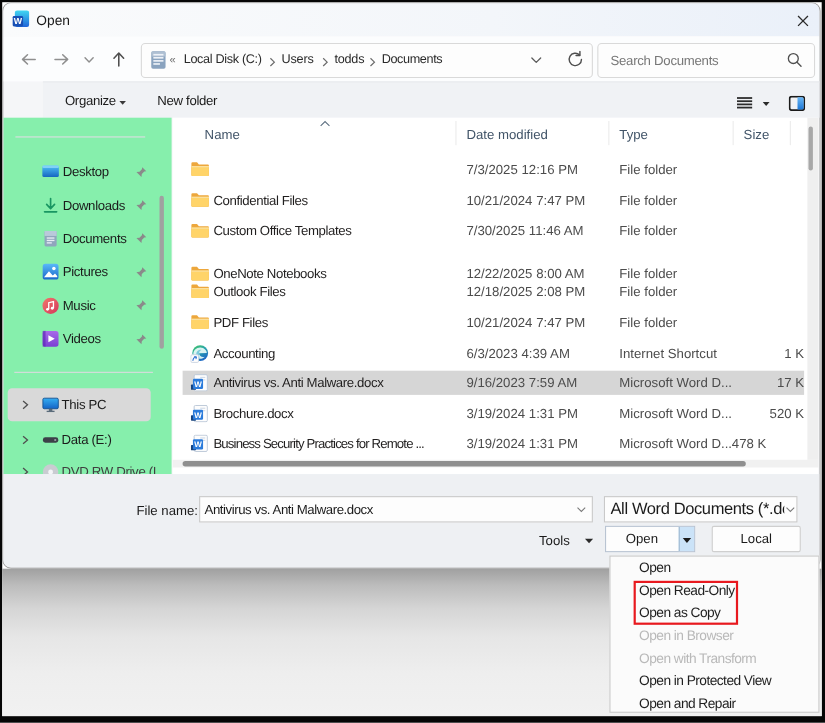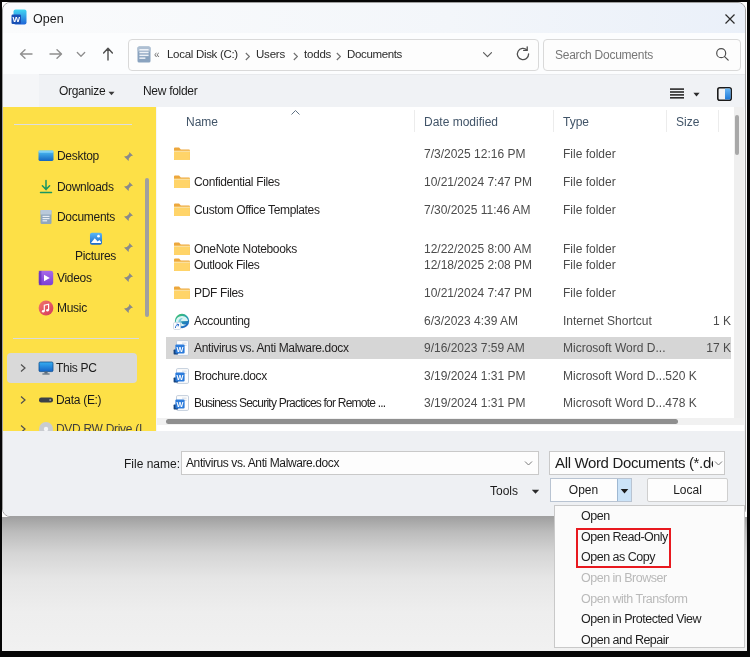--- a/index.html
+++ b/index.html
@@ -7,21 +7,21 @@
 body { background:#060606; font-family:"Liberation Sans",sans-serif; position:relative; overflow:hidden; }
 .abs { position:absolute; }
 #page { left:2px; top:2px; width:745px; height:649px; background:#fff; }
 #lower { left:0; top:515px; width:745px; height:134px;
   background:linear-gradient(180deg,#a0a0a0 0px,#bcbcbc 15px,#d5d5d5 36px,#e6e6e6 62px,#eeeeee 95px,#f1f1f1 134px); }
 #dialog { left:2px; top:2px; width:744px; height:515px; border:1px solid #a0a0a0; border-radius:8px;
   background:#f5f6f8; overflow:hidden; }
 #titlebar { left:0; top:0; width:742px; height:30px; background:linear-gradient(90deg,#fafbfc 0%,#f3f6fa 60%,#eaf0f9 100%); }
 #navrow { left:0; top:30px; width:742px; height:41px; background:#fcfdfe; }
 #toolrow { left:0; top:71px; width:742px; height:33px; background:#f0f2f5; border-top:1px solid #e8eaed;margin-left:36px; }
-#sidebar { left:0; top:104px; width:153px; height:324px; background:#fde047; overflow:hidden; }
+#sidebar { left:0; top:104px; width:153px; height:324px; background:#86efac; overflow:hidden; }
 #listpanel { left:154px; top:104px; width:587px; height:324px; background:#ffffff; }
 #bottombar { left:0; top:428px; width:742px; height:85px; background:#eef0f3; }
 .sideitem { height:30px; display:flex; align-items:center; font-size:12px; letter-spacing:-0.3px; color:#1b1b1b; }
 .row { position:absolute; height:28px; display:flex; align-items:center; font-size:12px; color:#211f1f; }
 .hdr { color:#415468; font-size:12px; }
 .menuitem { height:20.7px; line-height:20.7px; padding-left:26px; font-size:12.5px; letter-spacing:-0.5px; color:#1f1f1f; }
 .dis { color:#b9b9b9; }
 svg { display:block; }
 </style>
 </head>
@@ -195,62 +195,62 @@
       <div class="sideitem" style="height:30.4px;gap:3px;">
         <svg width="16" height="16" viewBox="0 0 16 16">
             <rect x="2.5" y="1" width="11" height="14" rx="1.2" fill="#90a6bd"></rect>
             <rect x="2.5" y="1" width="11" height="4.5" fill="#b9c9da"></rect>
             <rect x="4.5" y="6.8" width="7" height="1.2" fill="#e9eef5"></rect>
             <rect x="4.5" y="9" width="7" height="1.2" fill="#e9eef5"></rect>
             <rect x="4.5" y="11.2" width="4.6" height="1.2" fill="#e9eef5"></rect>
           </svg>
         <span>Documents</span>
       </div>
-      <div class="sideitem" style="height:30.4px;gap:3px;flex-direction:column;">
+      <div class="sideitem" style="height:30.4px;gap:3px;">
         <svg width="16" height="16" viewBox="0 0 16 16">
             <defs>
               <linearGradient id="pc2" x1="0" y1="0" x2="0" y2="1">
                 <stop offset="0" stop-color="#59b9f9"></stop>
                 <stop offset="1" stop-color="#1a66c9"></stop>
               </linearGradient>
             </defs>
             <rect x="0.8" y="0.8" width="14.4" height="14.4" rx="2.4" fill="url(#pc2)"></rect>
             <circle cx="11" cy="5" r="1.6" fill="#fff"></circle>
             <path d="M2 13 L6.5 7.5 L10 11.5 L12 9.6 L14 12 V13 Z" fill="#fff"></path>
           </svg>
         <span>Pictures</span>
-      </div>
-      <div class="sideitem" style="height:30.4px;gap:3px;">
-        <svg width="16" height="16" viewBox="0 0 16 16">
-            <defs>
-              <linearGradient id="vd" x1="0" y1="0" x2="0" y2="1">
-                <stop offset="0" stop-color="#a86ae8"></stop>
-                <stop offset="1" stop-color="#7b3fd4"></stop>
-              </linearGradient>
-            </defs>
-            <rect x="0.8" y="0.8" width="14.4" height="14.4" rx="2.4" fill="url(#vd)"></rect>
-            <rect x="0.8" y="0.8" width="2.6" height="14.4" fill="#5f2bb8" opacity="0.7"></rect>
-            <path d="M6 4.8 L11.8 8 L6 11.2 Z" fill="#fff"></path>
-          </svg>
-        <span>Videos</span>
       </div>
       <div class="sideitem" style="height:30.4px;gap:3px;">
         <svg width="16" height="16" viewBox="0 0 16 16">
             <defs>
               <linearGradient id="mu" x1="0" y1="0" x2="1" y2="1">
                 <stop offset="0" stop-color="#f3776b"></stop>
                 <stop offset="1" stop-color="#d3375c"></stop>
               </linearGradient>
             </defs>
             <circle cx="8" cy="8" r="7.4" fill="url(#mu)"></circle>
             <path d="M6.3 11.2 V5.2 L10.6 4.2 V10.2" stroke="#fff" stroke-width="1.2" fill="none"></path>
             <circle cx="5.2" cy="11.2" r="1.3" fill="#fff"></circle>
             <circle cx="9.5" cy="10.2" r="1.3" fill="#fff"></circle>
           </svg>
         <span>Music</span>
+      </div>
+      <div class="sideitem" style="height:30.4px;gap:3px;">
+        <svg width="16" height="16" viewBox="0 0 16 16">
+            <defs>
+              <linearGradient id="vd" x1="0" y1="0" x2="0" y2="1">
+                <stop offset="0" stop-color="#a86ae8"></stop>
+                <stop offset="1" stop-color="#7b3fd4"></stop>
+              </linearGradient>
+            </defs>
+            <rect x="0.8" y="0.8" width="14.4" height="14.4" rx="2.4" fill="url(#vd)"></rect>
+            <rect x="0.8" y="0.8" width="2.6" height="14.4" fill="#5f2bb8" opacity="0.7"></rect>
+            <path d="M6 4.8 L11.8 8 L6 11.2 Z" fill="#fff"></path>
+          </svg>
+        <span>Videos</span>
       </div>
     </div>
     <div class="abs" style="left:120px;top:34px;">
       <div style="height:30.4px;display:flex;align-items:center;">
           <svg width="11" height="11" viewBox="0 0 13 13">
             <path d="M7.5 1.2 L11.8 5.5 L9.6 5.9 L7 8.5 L6.6 11.8 L1.2 6.4 L4.5 6 L7.1 3.4 Z" fill="#8a8a8a"></path>
           </svg>
         </div>
       <div style="height:30.4px;display:flex;align-items:center;">
           <svg width="11" height="11" viewBox="0 0 13 13">
@@ -456,21 +456,21 @@
             <rect x="9" y="2.6" width="4.6" height="1.1" fill="#d4dde8"></rect>
             <rect x="9" y="4.8" width="4.6" height="1.1" fill="#d4dde8"></rect>
             <rect x="0.6" y="9.6" width="4.6" height="4.8" rx="0.6" fill="#16437e"></rect>
             <rect x="2.4" y="4.4" width="9.2" height="9.2" rx="1.1" fill="#2b7bdb"></rect>
             <text x="7" y="11.6" font-size="7.3" font-weight="bold" fill="#fff" text-anchor="middle" font-family="Liberation Sans">W</text>
           </svg>
         </div>
       <div style="position:absolute;left:37px;width:225px;white-space:nowrap;overflow:hidden;letter-spacing:-0.35px;">Brochure.docx</div>
       <div style="position:absolute;left:267px;color:#4c4c4c;">3/19/2024 1:31 PM</div>
       <div style="position:absolute;left:406px;color:#4c4c4c;">Microsoft Word D...</div>
-      <div style="position:absolute;left:474px;width:100px;text-align:center;color:#4c4c4c;">520 K</div>
+      <div style="position:absolute;left:474px;width:100px;text-align:right;color:#4c4c4c;">520 K</div>
     </div>
     <div class="row" style="left:0;top:282px;width:578px;">
       <div style="position:absolute;left:16px;top:6px;">
           <svg width="16" height="16" viewBox="0 0 16 16">
             <rect x="3.5" y="0.6" width="12" height="14.8" rx="1.2" fill="#fdfdfd" stroke="#bcc8d8" stroke-width="0.9"></rect>
             <rect x="9" y="2.6" width="4.6" height="1.1" fill="#d4dde8"></rect>
             <rect x="9" y="4.8" width="4.6" height="1.1" fill="#d4dde8"></rect>
             <rect x="0.6" y="9.6" width="4.6" height="4.8" rx="0.6" fill="#16437e"></rect>
             <rect x="2.4" y="4.4" width="9.2" height="9.2" rx="1.1" fill="#2b7bdb"></rect>
             <text x="7" y="11.6" font-size="7.3" font-weight="bold" fill="#fff" text-anchor="middle" font-family="Liberation Sans">W</text>

